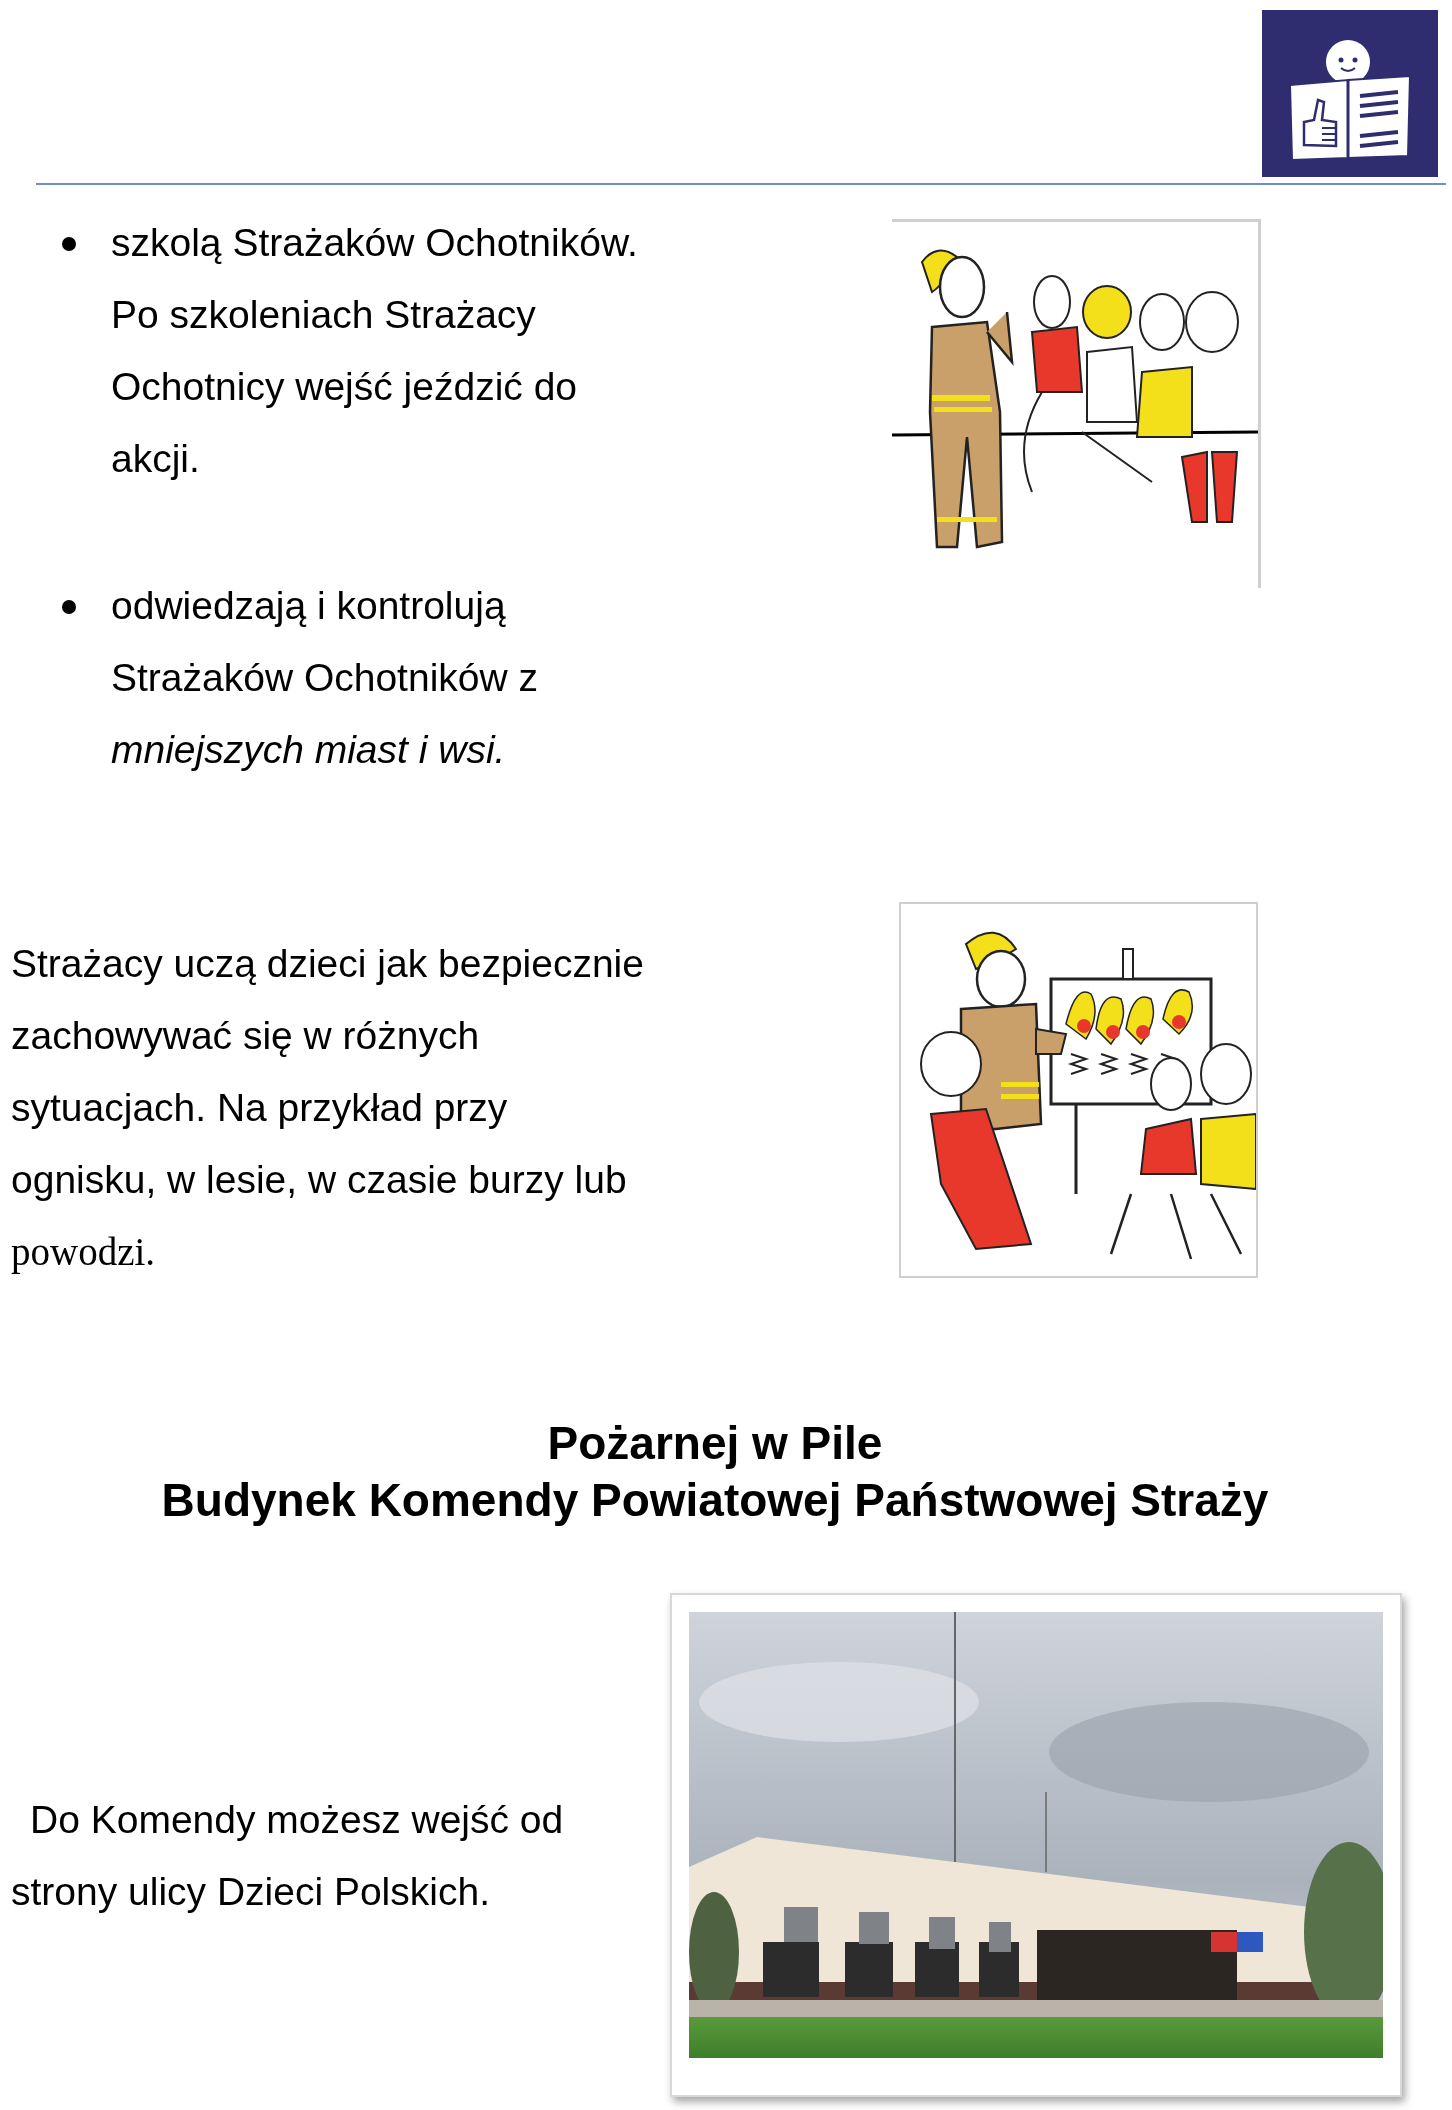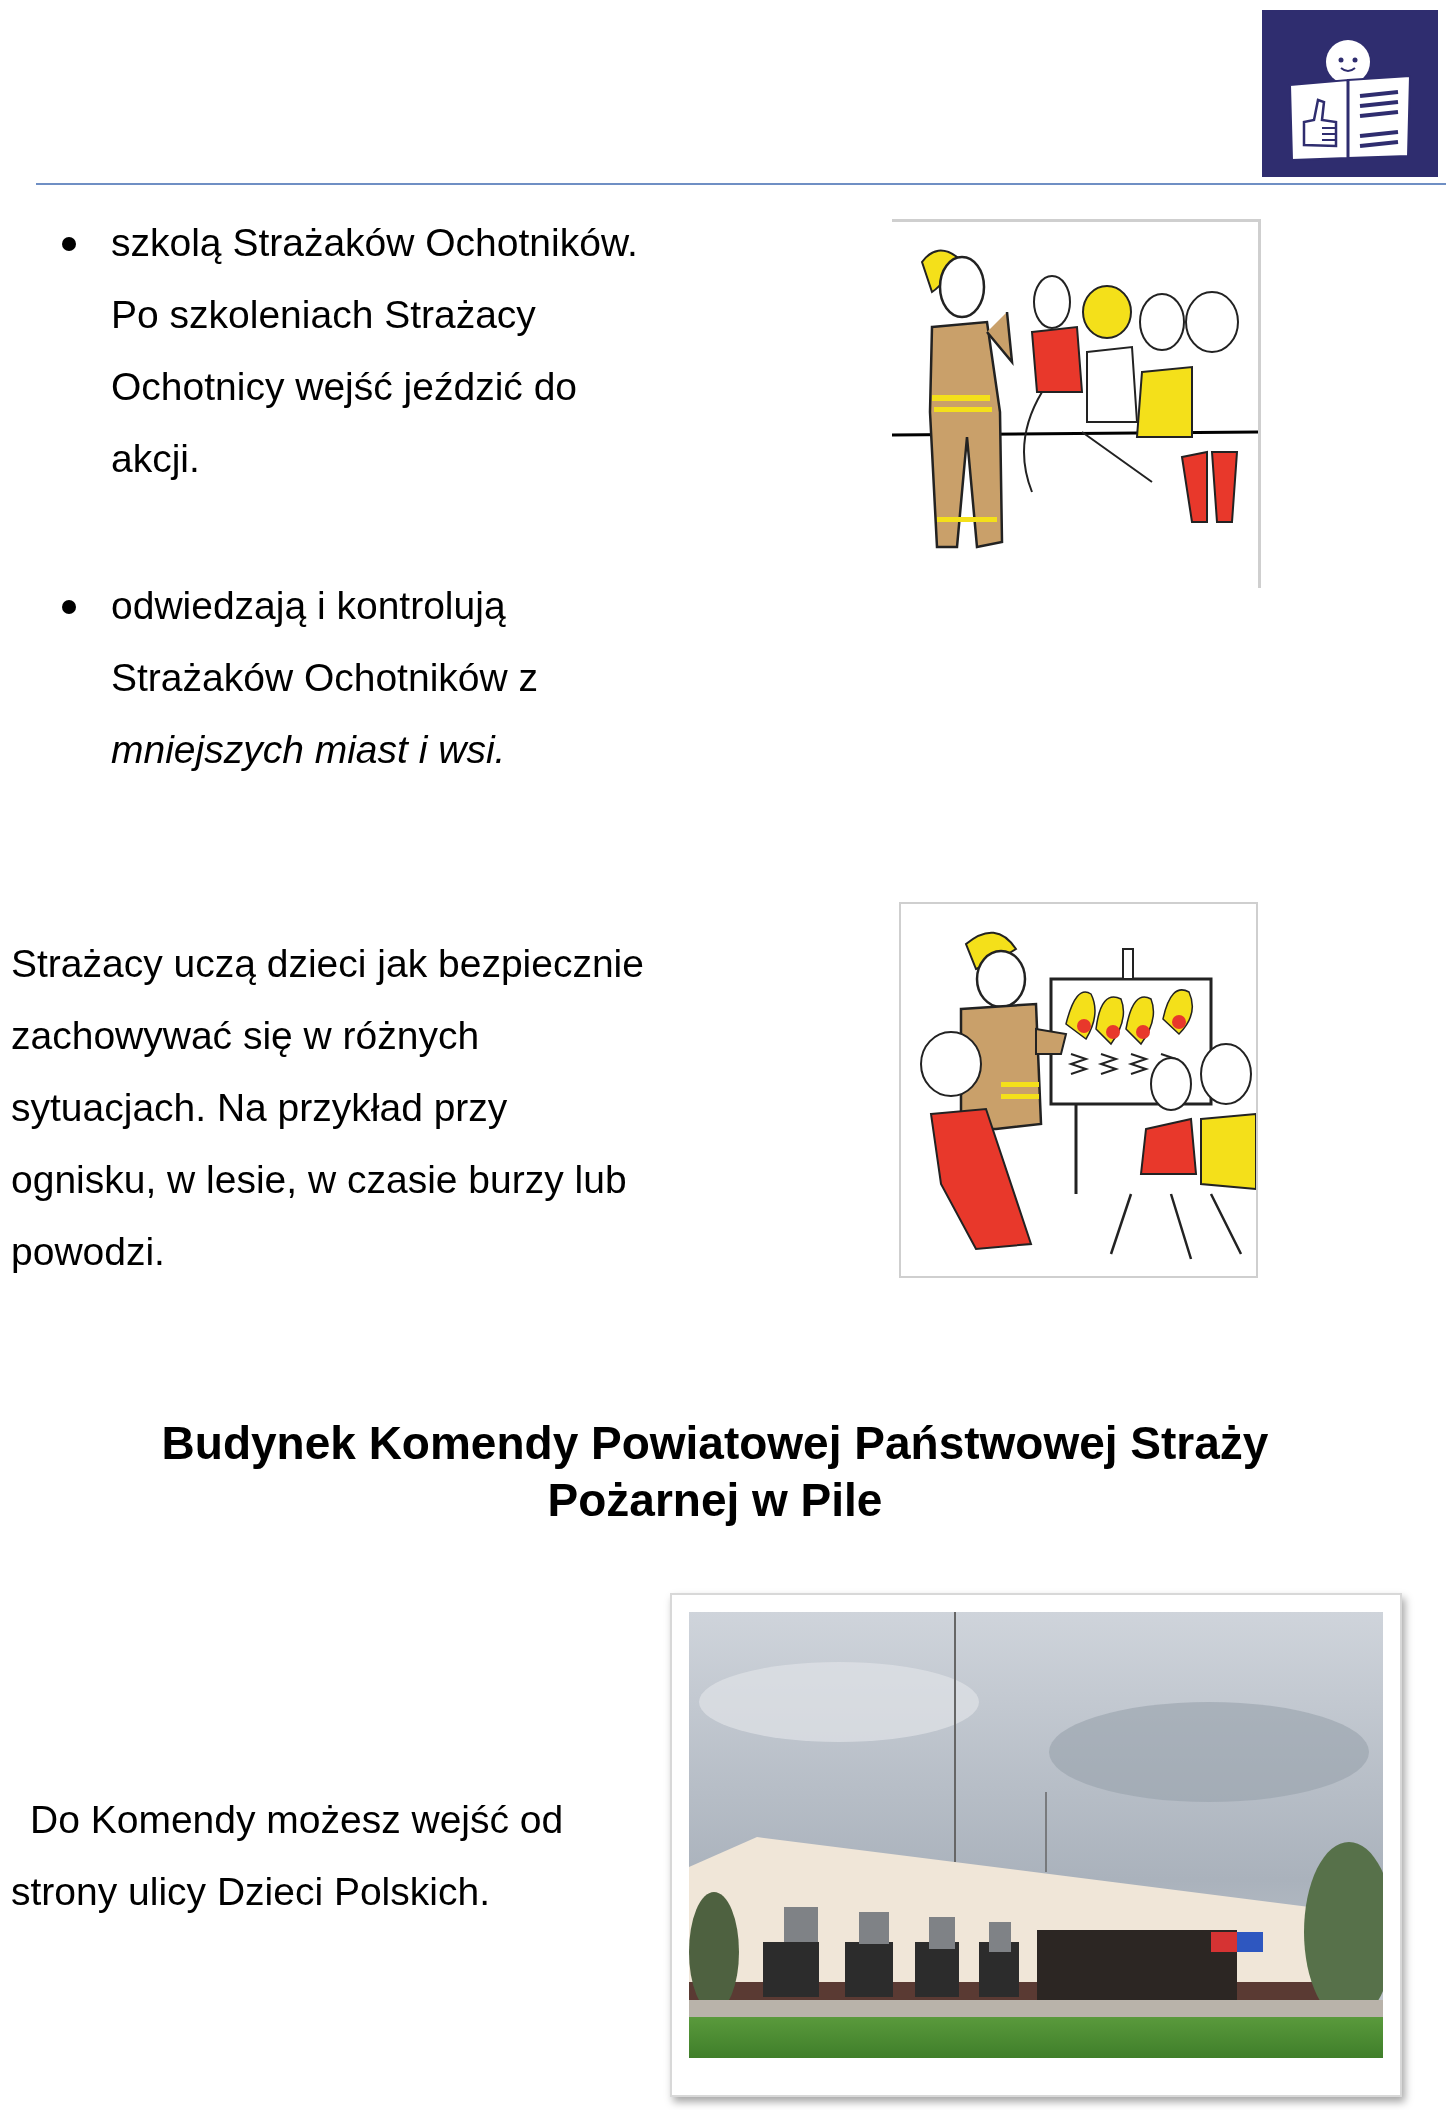--- a/index.html
+++ b/index.html
@@ -82,21 +82,21 @@
     <path d="M290 235 L315 230 L315 300 L300 300 Z M320 230 L345 230 L340 300 L325 300 Z" fill="#e8382b" stroke="#222" stroke-width="2"></path>
     <path d="M150 170 Q120 220 140 270 M190 210 L260 260" stroke="#222" stroke-width="2" fill="none"></path>
   </svg>
 </div>
 
 <div>
   <div class="abs txt" style="left:11px;top:928px;">Strażacy uczą dzieci jak bezpiecznie</div>
   <div class="abs txt" style="left:11px;top:1000px;">zachowywać się w różnych</div>
   <div class="abs txt" style="left:11px;top:1072px;">sytuacjach. Na przykład przy</div>
   <div class="abs txt" style="left:11px;top:1144px;text-align:right;">ognisku, w lesie, w czasie burzy lub</div>
-  <div class="abs txt" style="left:11px;top:1216px;">powodzi.</div>
+  <div class="abs txt" style="left:11px;top:1216px;font-family:Liberation Serif, serif;">powodzi.</div>
 </div>
 
 <div class="abs illus illus2" style="left:899px;top:902px;width:355px;height:372px;">
   <svg width="355" height="372" viewBox="0 0 355 372">
 
     <rect x="150" y="75" width="160" height="125" fill="#fff" stroke="#222" stroke-width="3"></rect>
     <rect x="222" y="45" width="10" height="30" fill="#fff" stroke="#222" stroke-width="2"></rect>
     <line x1="175" y1="200" x2="175" y2="290" stroke="#222" stroke-width="3"></line>
     <g fill="#f4e01a" stroke="#222" stroke-width="1.5">
       <path d="M165 120 Q175 80 190 90 Q200 110 185 135 Z"></path>
@@ -129,22 +129,22 @@
 
     <ellipse cx="270" cy="180" rx="20" ry="26" fill="#fff" stroke="#222" stroke-width="2"></ellipse>
     <path d="M245 225 L290 215 L295 270 L240 270 Z" fill="#e8382b" stroke="#222" stroke-width="2"></path>
     <ellipse cx="325" cy="170" rx="25" ry="30" fill="#fff" stroke="#222" stroke-width="2"></ellipse>
     <path d="M300 215 L355 210 L355 285 L300 280 Z" fill="#f4e01a" stroke="#222" stroke-width="2"></path>
     <path d="M230 290 L210 350 M270 290 L290 355 M310 290 L340 350" stroke="#222" stroke-width="2.5"></path>
   </svg>
 </div>
 
 <div class="abs heading">
+  <div>Pożarnej w Pile</div>
   <div>Budynek Komendy Powiatowej Państwowej Straży</div>
-  <div>Pożarnej w Pile</div>
 </div>
 
 <div>
   <div class="abs txt" style="left:11px;top:1784px;margin-left:19px;">Do Komendy możesz wejść od</div>
   <div class="abs txt" style="left:11px;top:1856px;">strony ulicy Dzieci Polskich.</div>
 </div>
 
 <div class="abs photo-frame">
   <div class="photo">
     <svg width="694" height="446" viewBox="0 0 694 446">

